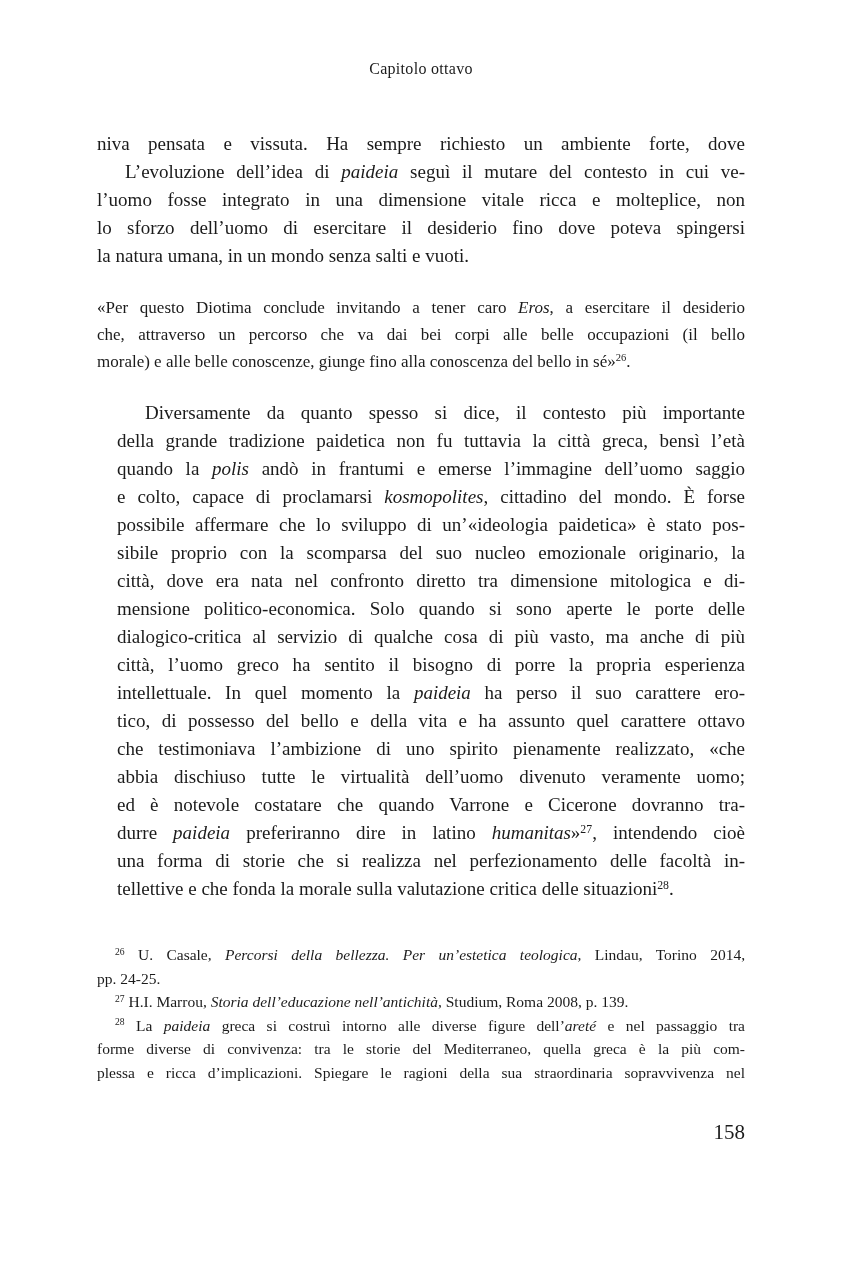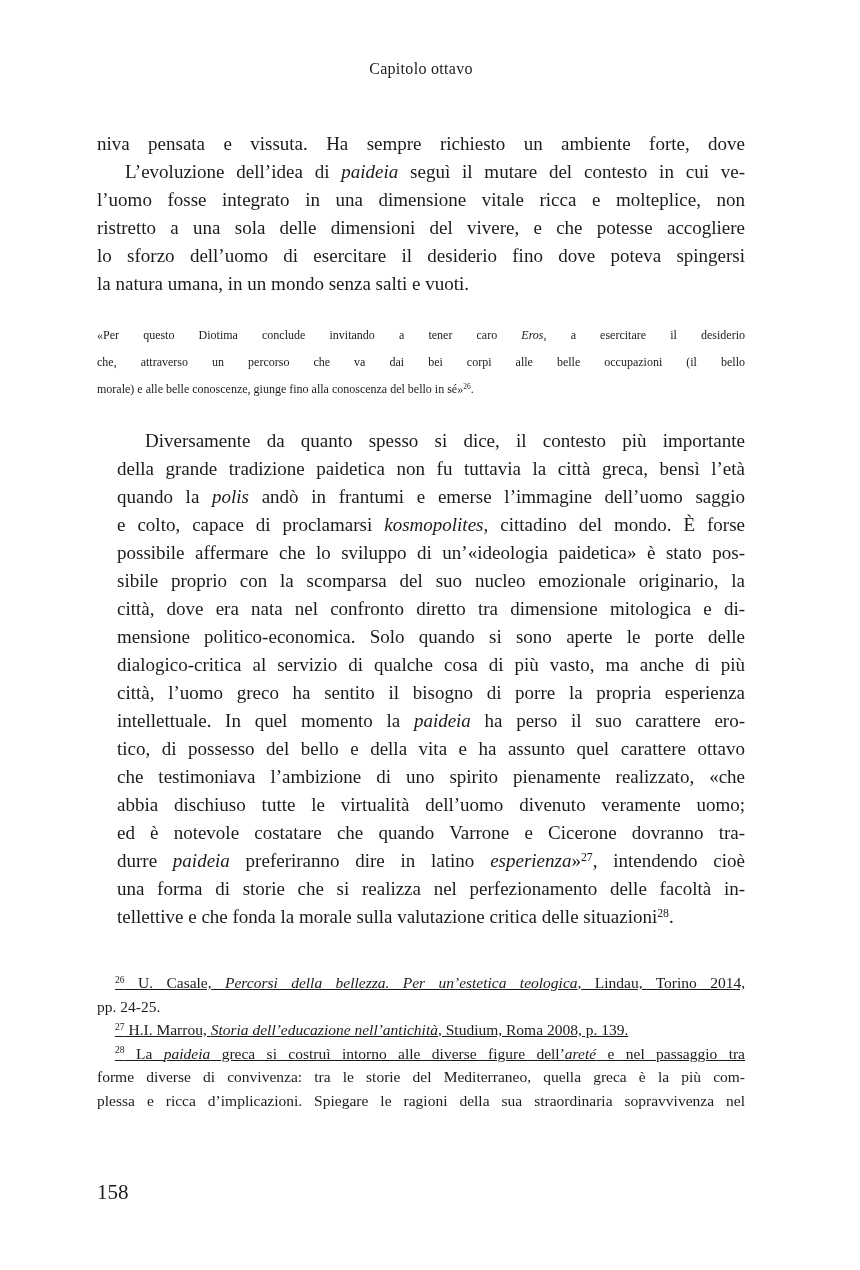--- a/index.html
+++ b/index.html
@@ -24,52 +24,51 @@
   .line {
     text-align: justify;
     text-align-last: justify;
   }
   .line.final { text-align-last: left; }
   .para { font-size: 19px; line-height: 28px; }
   .para .line.indent { text-indent: 28px; }
   .para.p1 { margin-bottom: 24px; }
   .para.p2 { margin-bottom: 40px; margin-left: 20px; }
   .quote {
-    font-size: 12px;
+    font-size: 17px;
     line-height: 27px;
     margin-bottom: 24px;
   }
   .footnotes { font-size: 15.5px; line-height: 23.5px; }
-  .footnote .line.indent { text-indent: 18px; text-decoration: underline; }
+  .footnote .line.indent { text-indent: 18px; }
   em { font-style: italic; }
   sup {
     font-size: 62%;
     line-height: 0;
     vertical-align: baseline;
     position: relative;
     top: -0.55em;
   }
   .page-number {
-    text-align: left;
+    text-align: right;
     font-size: 21px;
-    margin-top: 68px;
+    margin-top: 36px;
   }
 </style>
 </head>
 <body>
 
 <div class="page">
 
   <div class="running-head">Capitolo ottavo</div>
 
   <div class="para p1">
       <div class="line">niva pensata e vissuta. Ha sempre richiesto un ambiente forte, dove</div>
       <div class="line indent">L’evoluzione dell’idea di <em>paideia</em> seguì il mutare del contesto in cui ve-</div>
       <div class="line">l’uomo fosse integrato in una dimensione vitale ricca e molteplice, non</div>
-      <div class="line">ristretto a una sola delle dimensioni del vivere, e che potesse accogliere</div>
       <div class="line">lo sforzo dell’uomo di esercitare il desiderio fino dove poteva spingersi</div>
       <div class="line final">la natura umana, in un mondo senza salti e vuoti.</div>
     </div>
 
   <div class="quote">
       <div class="line">«Per questo Diotima conclude invitando a tener caro <em>Eros</em>, a esercitare il desiderio</div>
       <div class="line">che, attraverso un percorso che va dai bei corpi alle belle occupazioni (il bello</div>
       <div class="line final">morale) e alle belle conoscenze, giunge fino alla conoscenza del bello in sé»<sup>26</sup>.</div>
     </div>
 
@@ -82,21 +81,21 @@
       <div class="line">sibile proprio con la scomparsa del suo nucleo emozionale originario, la</div>
       <div class="line">città, dove era nata nel confronto diretto tra dimensione mitologica e di-</div>
       <div class="line">mensione politico-economica. Solo quando si sono aperte le porte delle</div>
       <div class="line">dialogico-critica al servizio di qualche cosa di più vasto, ma anche di più</div>
       <div class="line">città, l’uomo greco ha sentito il bisogno di porre la propria esperienza</div>
       <div class="line">intellettuale. In quel momento la <em>paideia</em> ha perso il suo carattere ero-</div>
       <div class="line">tico, di possesso del bello e della vita e ha assunto quel carattere ottavo</div>
       <div class="line">che testimoniava l’ambizione di uno spirito pienamente realizzato, «che</div>
       <div class="line">abbia dischiuso tutte le virtualità dell’uomo divenuto veramente uomo;</div>
       <div class="line">ed è notevole costatare che quando Varrone e Cicerone dovranno tra-</div>
-      <div class="line">durre <em>paideia</em> preferiranno dire in latino <em>esperienza</em>»<sup>27</sup>, intendendo cioè</div>
+      <div class="line">durre <em>paideia</em> preferiranno dire in latino <em>humanitas</em>»<sup>27</sup>, intendendo cioè</div>
       <div class="line">una forma di storie che si realizza nel perfezionamento delle facoltà in-</div>
       <div class="line final">tellettive e che fonda la morale sulla valutazione critica delle situazioni<sup>28</sup>.</div>
     </div>
 
   <div class="footnotes">
     <div class="footnote">
         <div class="line indent"><sup>26</sup> U. Casale, <em>Percorsi della bellezza. Per un’estetica teologica</em>, Lindau, Torino 2014,</div>
         <div class="line final">pp. 24-25.</div>
       </div>
     <div class="footnote">

